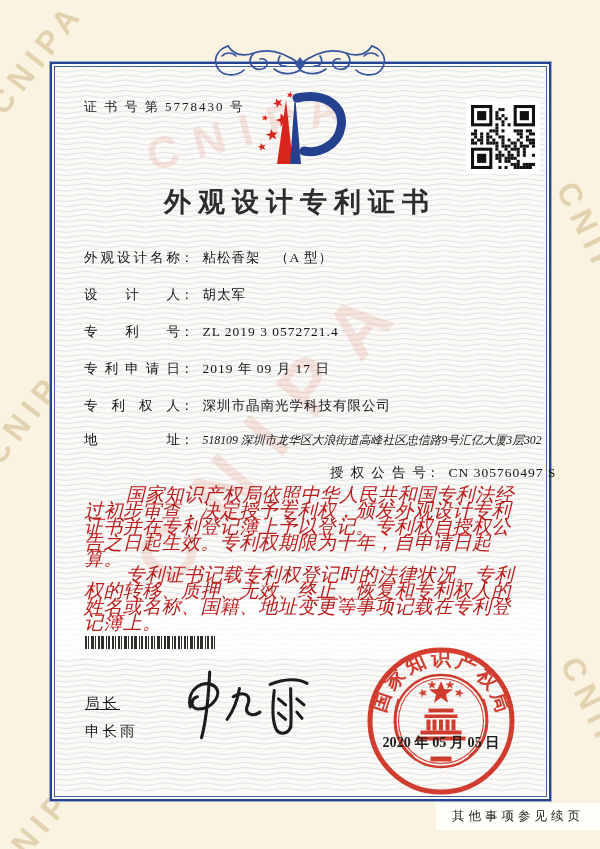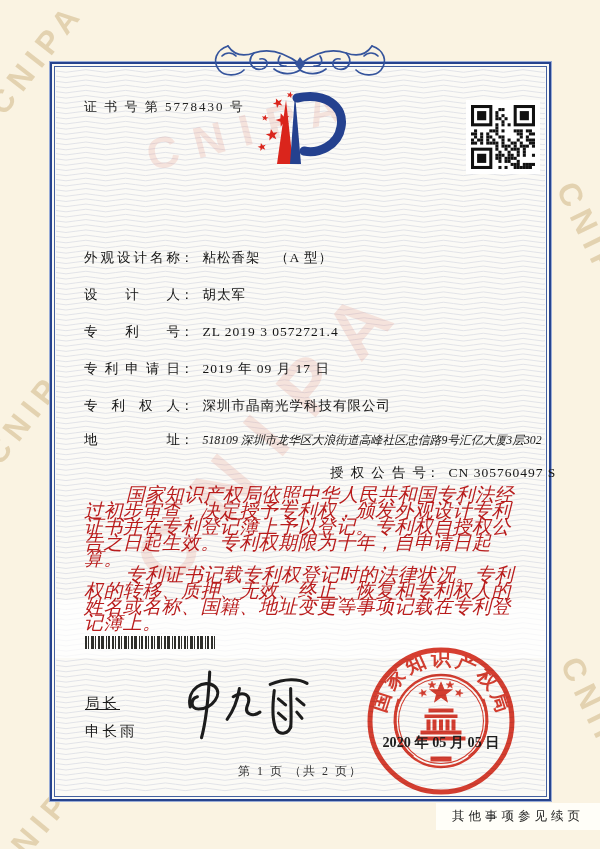--- a/index.html
+++ b/index.html
@@ -382,20 +382,21 @@
         <rect x="57" y="60" width="3" height="3" fill="#111"></rect>
         <rect x="60" y="27" width="3" height="3" fill="#111"></rect>
         <rect x="60" y="33" width="3" height="3" fill="#111"></rect>
         <rect x="60" y="36" width="3" height="3" fill="#111"></rect>
         <rect x="60" y="39" width="3" height="3" fill="#111"></rect>
         <rect x="60" y="48" width="3" height="3" fill="#111"></rect>
         <rect x="60" y="57" width="3" height="3" fill="#111"></rect>
       </svg>
   </div>
 
+  <div class="title">外观设计专利证书</div>
 
   <div class="row" style="top:249px">
     <span class="lbl">外观设计名称</span><span class="colon">：</span><span class="val">粘松香架　（A 型）</span>
   </div>
   <div class="row" style="top:286px">
     <span class="lbl">设计人</span><span class="colon">：</span><span class="val">胡太军</span>
   </div>
   <div class="row" style="top:323px">
     <span class="lbl">专利号</span><span class="colon">：</span><span class="val">ZL 2019 3 0572721.4</span>
   </div>
@@ -508,18 +509,17 @@
       <rect x="91" y="79" width="3" height="10"></rect>
       <rect x="60" y="90" width="40" height="3"></rect>
       <rect x="56" y="96" width="48" height="3"></rect>
       <path d="M38,58 C30,80 34,102 52,116" fill="none" stroke-width="3"></path>
       <path d="M122,58 C130,80 126,102 108,116" fill="none" stroke-width="3"></path>
       <rect x="70" y="116" width="20" height="4"></rect>
     </g>
     <text class="seal-date" x="80" y="106" text-anchor="middle">2020 年 05 月 05 日</text>
   </svg>
 
-  <div class="page-info">第 1 页 （共 2 页）</div>
   <div class="footer-note-wrap">
     <span class="footer-note">其他事项参见续页</span>
   </div>
 
 </div>
 
 </body></html>

